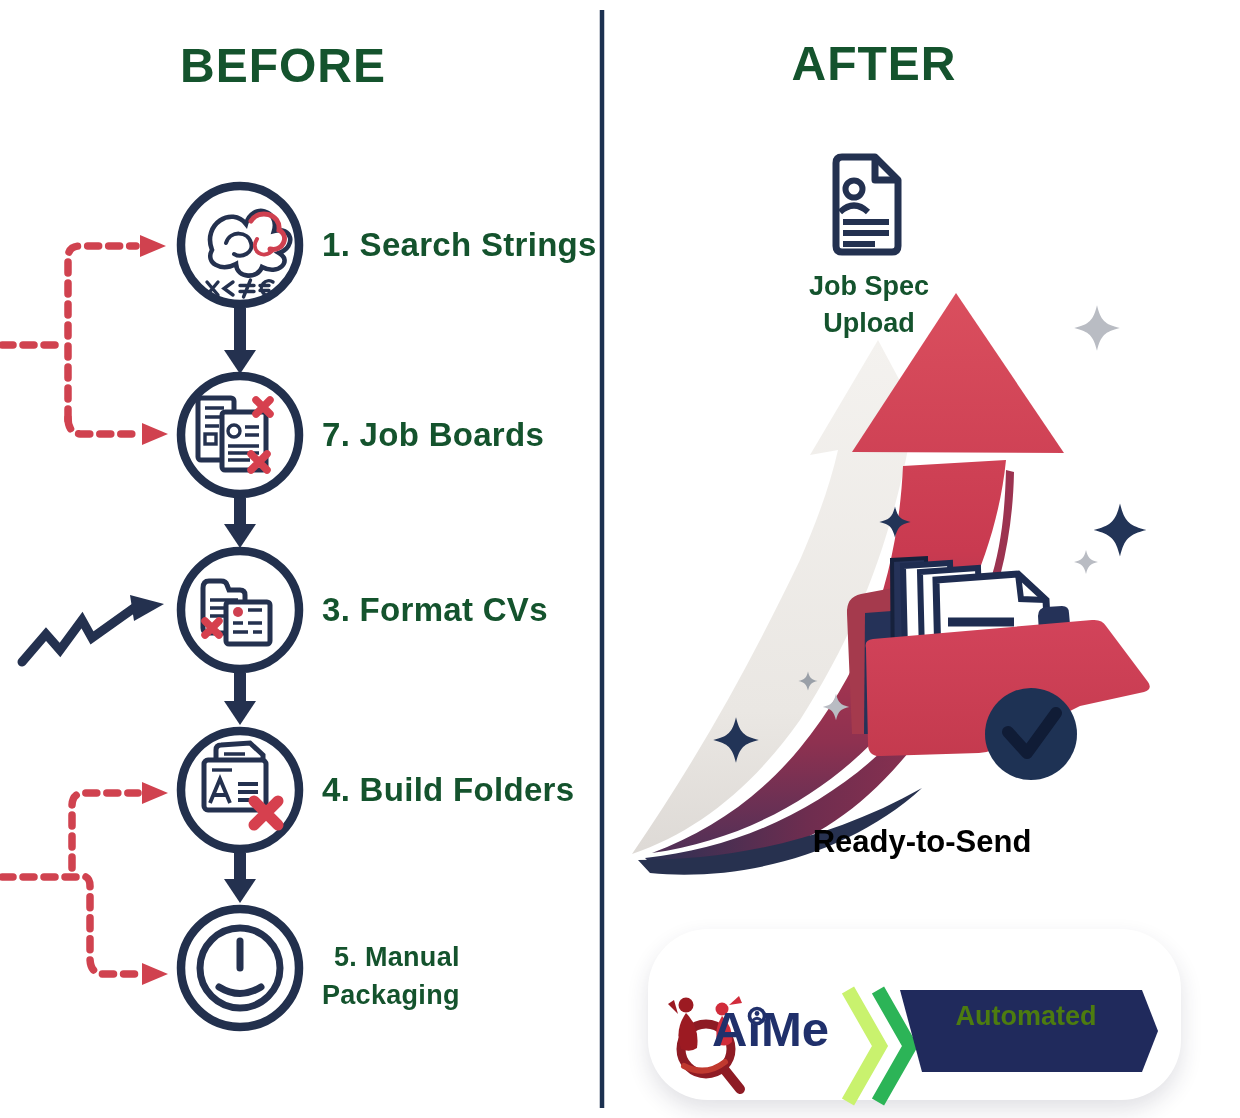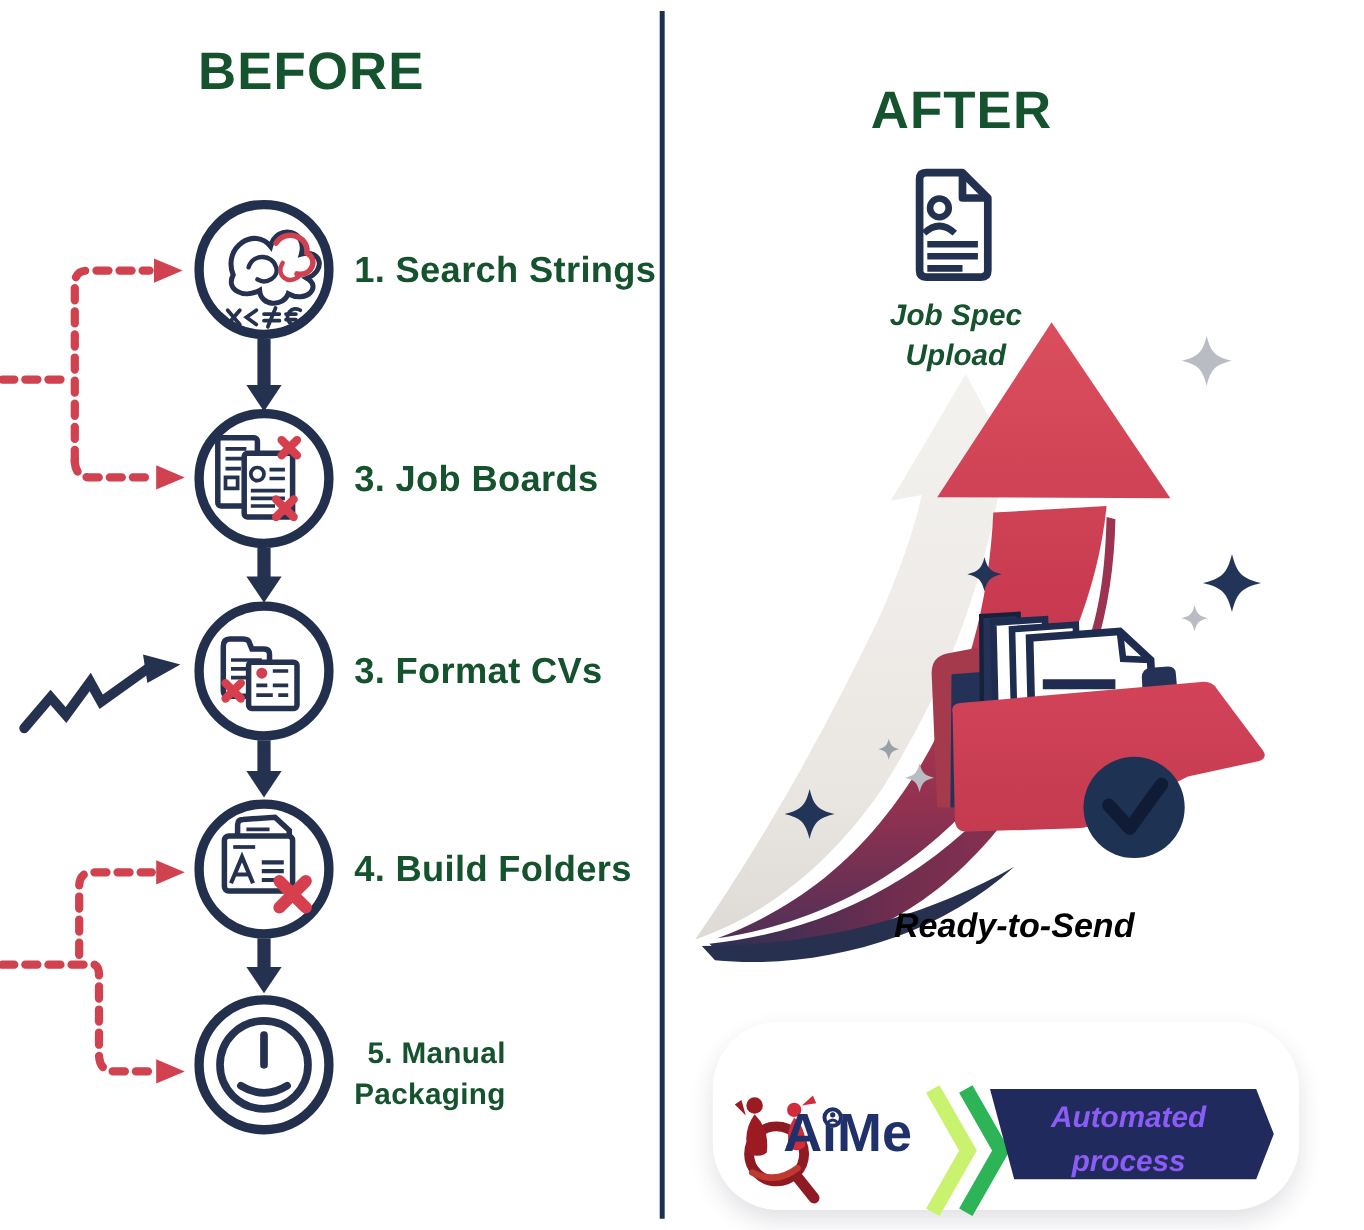--- a/index.html
+++ b/index.html
@@ -6,24 +6,24 @@
   body{
     width:1240px;height:1118px;position:relative;overflow:hidden;
     background:#ffffff;
     font-family:"Liberation Sans", sans-serif;
   }
   .stage{position:absolute;inset:0;width:1240px;height:1118px;}
   .cap{position:absolute;font-weight:800;color:#14532d;white-space:nowrap;}
   .title{font-size:48px;letter-spacing:1px;transform:translateX(-50%);}
   .step-label{font-size:33px;transform:translateY(-50%);letter-spacing:.3px;}
   .step-label-two{font-size:27px;line-height:38px;letter-spacing:.3px;}
-  .center-cap{transform:translateX(-50%);text-align:center;font-style:italic;}
+  .center-cap{transform:translateX(-50%);text-align:center;}
   .job-cap{font-size:27px;line-height:37px;}
   .ready-cap{font-size:31px;line-height:43px;color:#000000;}
-  .banner-cap{font-size:27px;line-height:40px;font-weight:700;color:#8b5cf6;}
+  .banner-cap{font-size:27px;line-height:40px;font-weight:700;color:#4d7c0f;}
   .logo-card{
     position:absolute;left:648px;top:929px;width:533px;height:171px;
     background:#ffffff;border-radius:60px;
     box-shadow:0 10px 22px rgba(40,45,70,.14);
   }
 </style>
 </head>
 <body>
 
 <svg class="stage" viewBox="0 0 1240 1118">
@@ -242,38 +242,37 @@
   <g fill="none" stroke-linecap="butt" stroke-linejoin="miter">
     <polyline points="848,990 880,1046 848,1102" stroke="#c9f26e" stroke-width="14"></polyline>
     <polyline points="878,990 910,1046 878,1102" stroke="#2cb457" stroke-width="14"></polyline>
   </g>
   <g>
     <polygon points="900,990 1142,990 1158,1031 1142,1072 922,1072" fill="#202a5c"></polygon>
   </g>
 </svg>
 
 <div class="cap title" style="left:283px;top:38px;">BEFORE</div>
-<div class="cap title" style="left:874px;top:36px;margin-top:37px;">AFTER</div>
+<div class="cap title" style="left:874px;top:36px;">AFTER</div>
 
 <div class="cap step-label" style="left:322px;top:245px;">1. Search Strings</div>
-<div class="cap step-label" style="left:322px;top:435px;">3. Job Boards</div>
+<div class="cap step-label" style="left:322px;top:435px;">7. Job Boards</div>
 <div class="cap step-label" style="left:322px;top:610px;">3. Format CVs</div>
 <div class="cap step-label" style="left:322px;top:790px;">4. Build Folders</div>
 <div class="cap step-label-two" style="left:322px;top:938px;text-align:right;">
   <div>5. Manual</div>
   <div>Packaging</div>
 </div>
 
 <div class="cap center-cap job-cap" style="left:869px;top:268px;">
   <div>Job Spec</div>
   <div>Upload</div>
 </div>
 
 <div class="cap center-cap ready-cap" style="left:922px;top:820px;">
   <div>Ready-to-Send</div>
 </div>
 
 <div class="logo-card" style="z-index:-1;"></div>
 
 <div class="cap center-cap banner-cap" style="left:1026px;top:996px;">
   <div>Automated</div>
-  <div>process</div>
 </div>
 
 </body></html>

